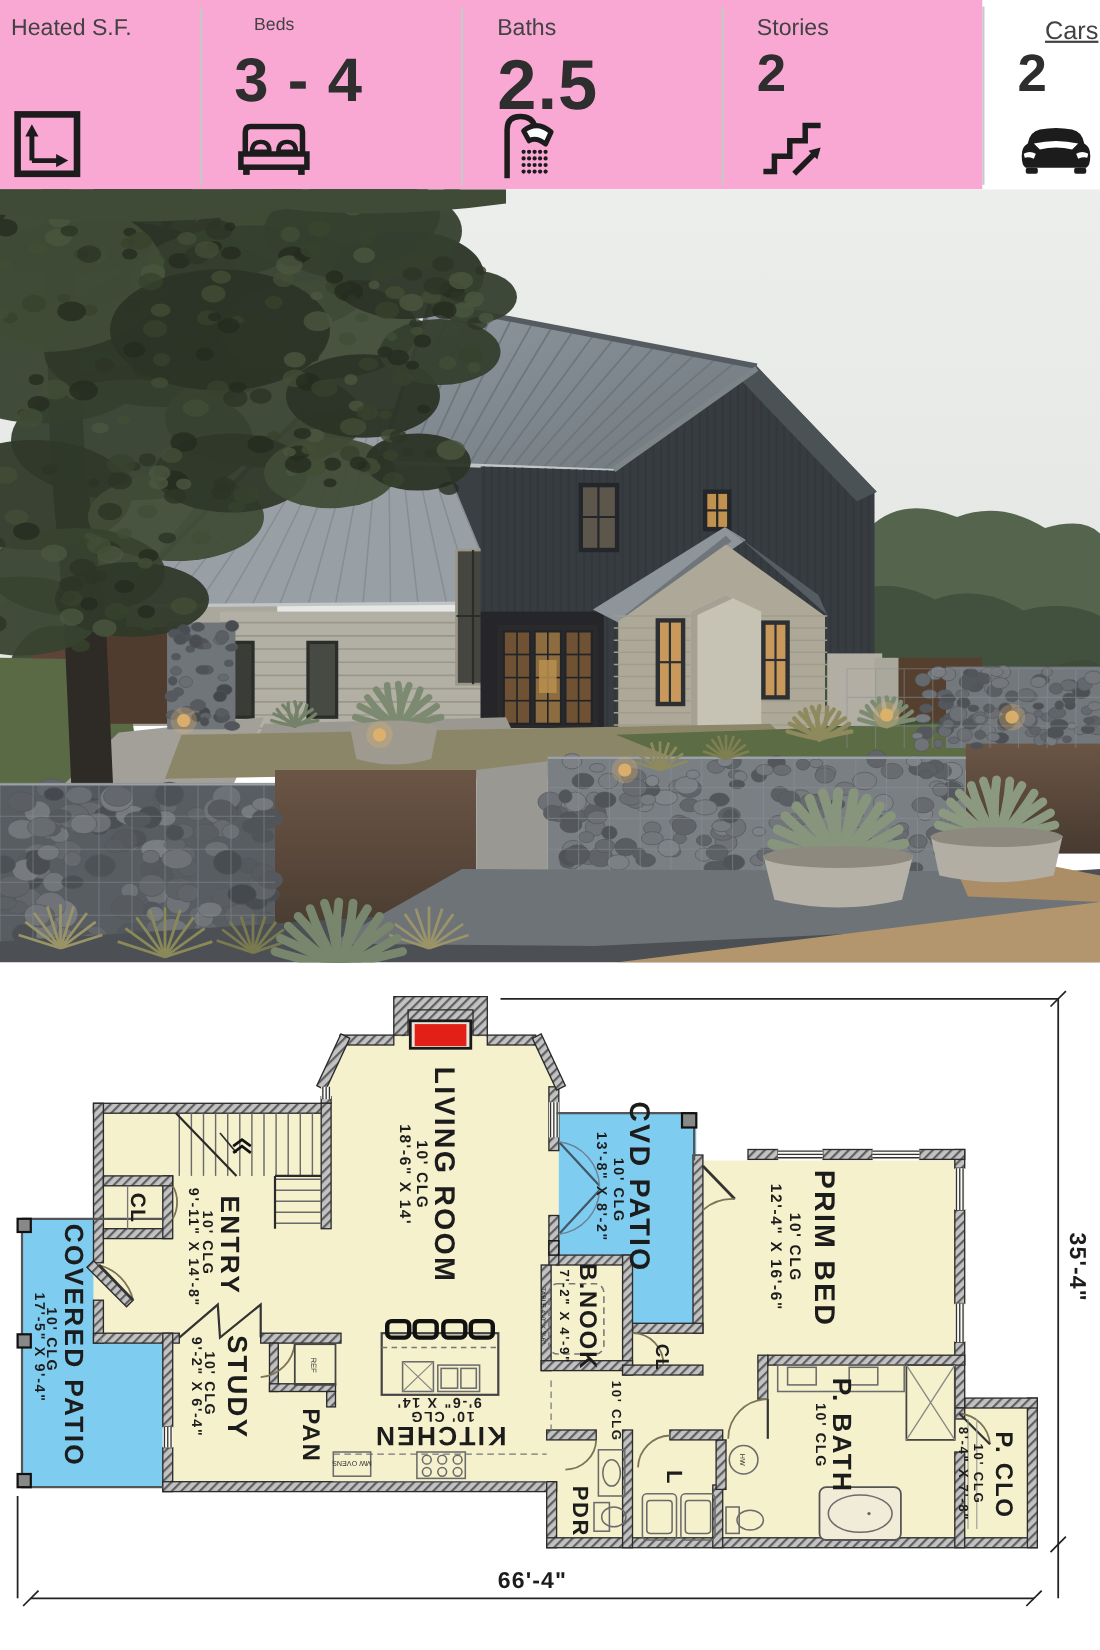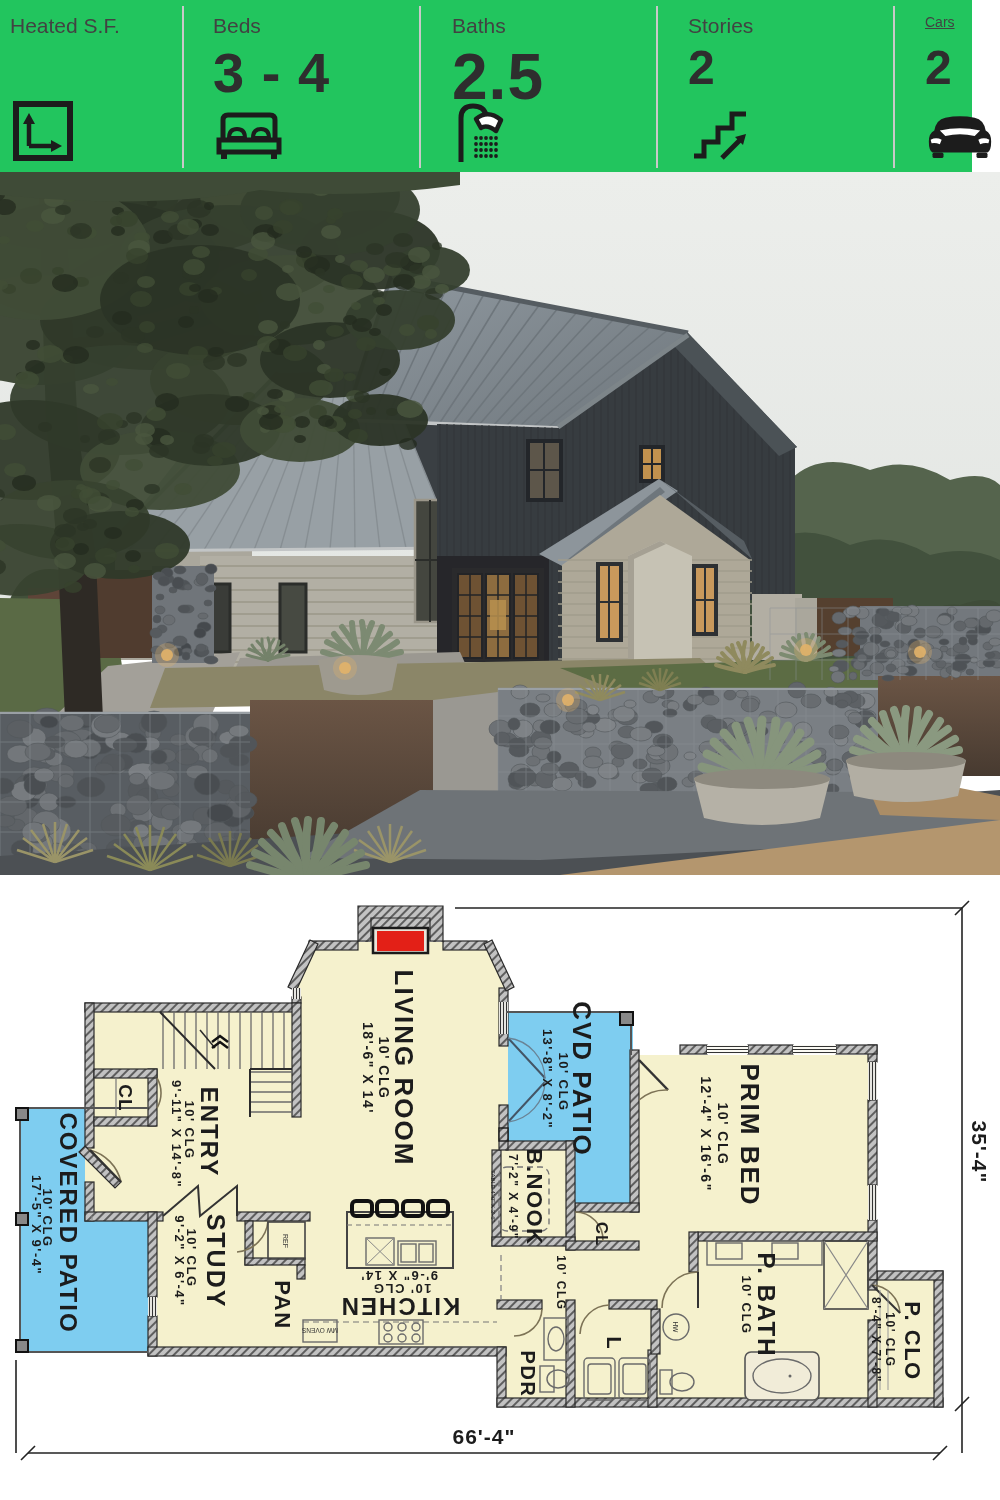--- a/index.html
+++ b/index.html
@@ -1,31 +1,31 @@
 <!DOCTYPE html>
 <html><head><meta charset="utf-8"><title>Plan</title><style>
 html,body{margin:0;padding:0;width:1000px;height:1500px;background:#ffffff;font-family:"Liberation Sans",sans-serif;overflow:hidden;}
 </style></head><body>
 
-<div style="position:absolute;left:0;top:0;width:972px;height:172px;background:#22c55e;">
+<div style="position:absolute;left:0;top:0;width:893px;height:172px;background:#f9a8d4;">
 <div style="position:absolute;left:182px;top:6px;width:2px;height:162px;background:#c9c9c9;"></div>
 <div style="position:absolute;left:419px;top:6px;width:2px;height:162px;background:#c9c9c9;"></div>
 <div style="position:absolute;left:656px;top:6px;width:2px;height:162px;background:#c9c9c9;"></div>
 <div style="position:absolute;left:893px;top:6px;width:2px;height:162px;background:#c9c9c9;"></div>
 <div style="position:absolute;left:10px;top:14px;font-size:21px;color:#424242;">Heated S.F.</div>
 <div style="position:absolute;left:12px;top:100px;"><svg width="62" height="62" viewBox="0 0 62 62">
         <rect x="4" y="4" width="54" height="54" fill="none" stroke="#1c1c1c" stroke-width="6"></rect>
         <g stroke="#1c1c1c" stroke-width="4.5" fill="none">
           <path d="M17 46 L17 22"></path>
           <path d="M17 46 L41 46"></path>
         </g>
         <path d="M17 13 L23 24 L11 24 Z" fill="#1c1c1c"></path>
         <path d="M50 46 L39 40 L39 52 Z" fill="#1c1c1c"></path>
       </svg></div>
-<div style="position:absolute;left:213px;top:14px;font-size:21px;color:#424242;">Beds</div>
+<div style="position:absolute;left:231px;top:14px;font-size:16px;color:#424242;">Beds</div>
 <div style="position:absolute;left:213px;top:40px;font-size:56px;font-weight:bold;color:#2e2e2e;letter-spacing:1px;">3 - 4</div>
 <div style="position:absolute;left:215px;top:112px;"><svg width="68" height="50" viewBox="0 0 68 50">
         <path d="M8 28 L8 8 Q8 3 13 3 L55 3 Q60 3 60 8 L60 28" fill="none" stroke="#1c1c1c" stroke-width="5"></path>
         <rect x="4" y="28" width="60" height="12" fill="none" stroke="#1c1c1c" stroke-width="5"></rect>
         <path d="M14 26 Q14 17 22 17 Q30 17 30 26 Z" fill="none" stroke="#1c1c1c" stroke-width="4"></path>
         <path d="M38 26 Q38 17 46 17 Q54 17 54 26 Z" fill="none" stroke="#1c1c1c" stroke-width="4"></path>
         <rect x="6" y="40" width="6" height="7" fill="#1c1c1c"></rect>
         <rect x="56" y="40" width="6" height="7" fill="#1c1c1c"></rect>
       </svg></div>
 <div style="position:absolute;left:452px;top:14px;font-size:21px;color:#424242;">Baths</div>
@@ -56,21 +56,21 @@
           <circle cx="42" cy="56" r="1.9"></circle>
         </g>
       </svg></div>
 <div style="position:absolute;left:688px;top:14px;font-size:21px;color:#424242;">Stories</div>
 <div style="position:absolute;left:688px;top:40px;font-size:48px;font-weight:bold;color:#2e2e2e;letter-spacing:1px;">2</div>
 <div style="position:absolute;left:690px;top:104px;"><svg width="64" height="60" viewBox="0 0 64 60">
         <path d="M4 52 L14 52 L14 38 L28 38 L28 24 L42 24 L42 10 L56 10" fill="none" stroke="#1c1c1c" stroke-width="5"></path>
         <path d="M32 54 L50 36" fill="none" stroke="#1c1c1c" stroke-width="5"></path>
         <path d="M56 30 L45 33 L53 41 Z" fill="#1c1c1c"></path>
       </svg></div>
-<div style="position:absolute;left:925px;top:14px;font-size:14px;color:#424242;text-decoration:underline;">Cars</div>
+<div style="position:absolute;left:950px;top:14px;font-size:23px;color:#424242;text-decoration:underline;">Cars</div>
 <div style="position:absolute;left:925px;top:40px;font-size:48px;font-weight:bold;color:#2e2e2e;letter-spacing:1px;">2</div>
 <div style="position:absolute;left:927px;top:112px;"><svg width="66" height="48" viewBox="0 0 72 52">
         <path d="M8 20 Q10 8 20 6 Q36 3 52 6 Q62 8 64 20 Q70 23 70 32 Q70 42 66 44 L6 44 Q2 42 2 32 Q2 23 8 20 Z" fill="#1c1c1c"></path>
         <path d="M14 20 Q36 15 58 20 L52 26 Q36 22 20 26 Z" fill="#fff"></path>
         <path d="M4 30 Q10 27 16 30 L14 35 Q9 33 5 34 Z" fill="#fff"></path>
         <path d="M68 30 Q62 27 56 30 L58 35 Q63 33 67 34 Z" fill="#fff"></path>
         <rect x="6" y="44" width="12" height="6" rx="2" fill="#1c1c1c"></rect>
         <rect x="54" y="44" width="12" height="6" rx="2" fill="#1c1c1c"></rect>
       </svg></div>
 </div>

